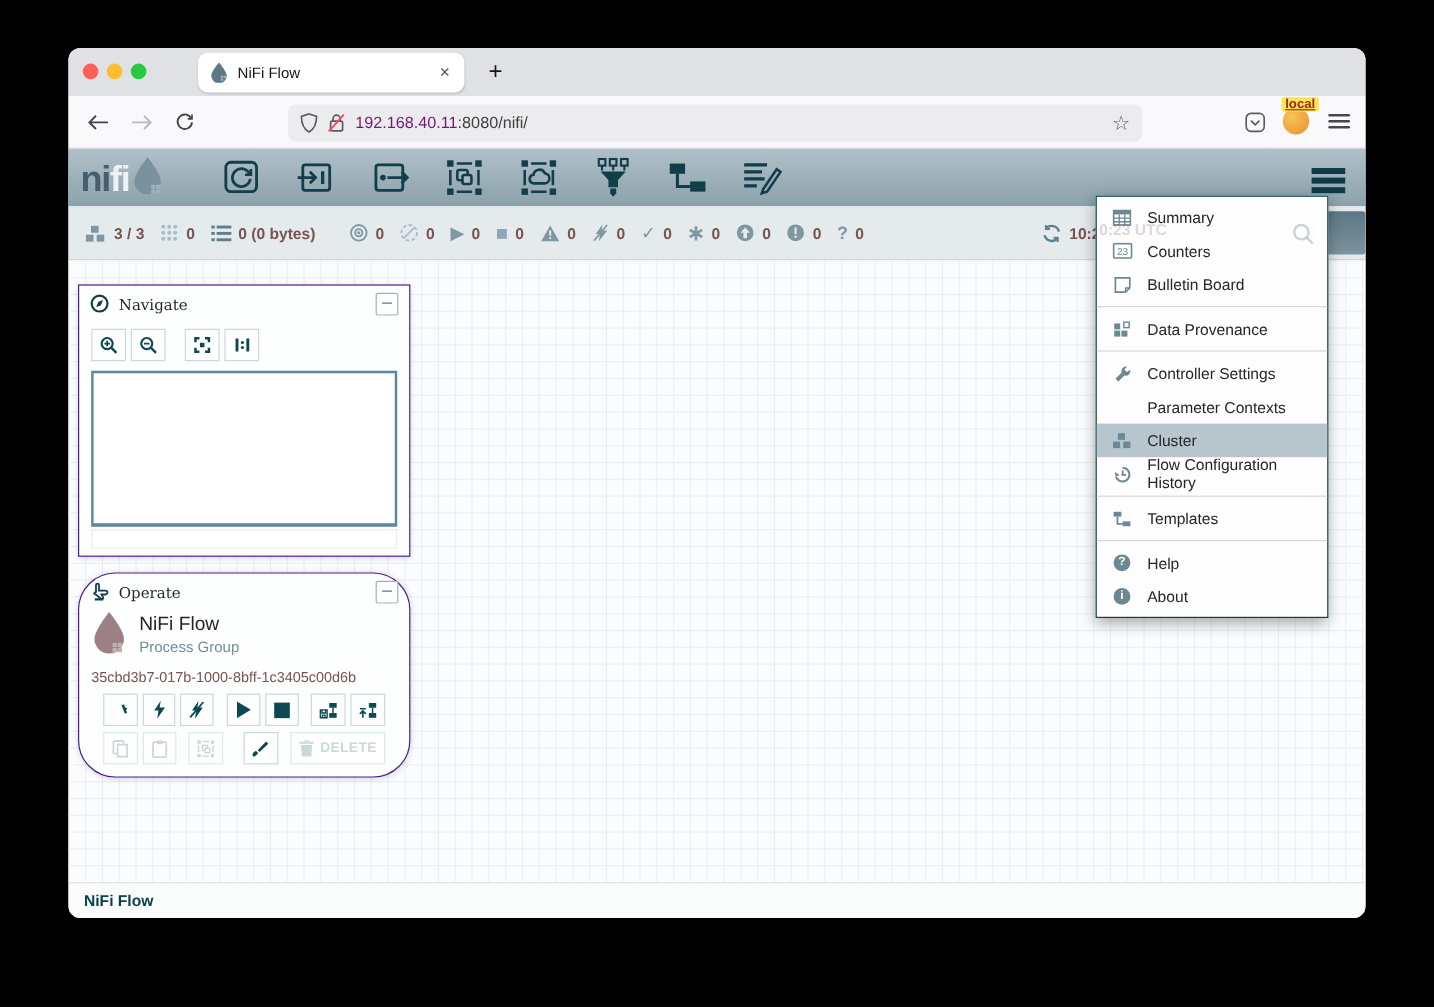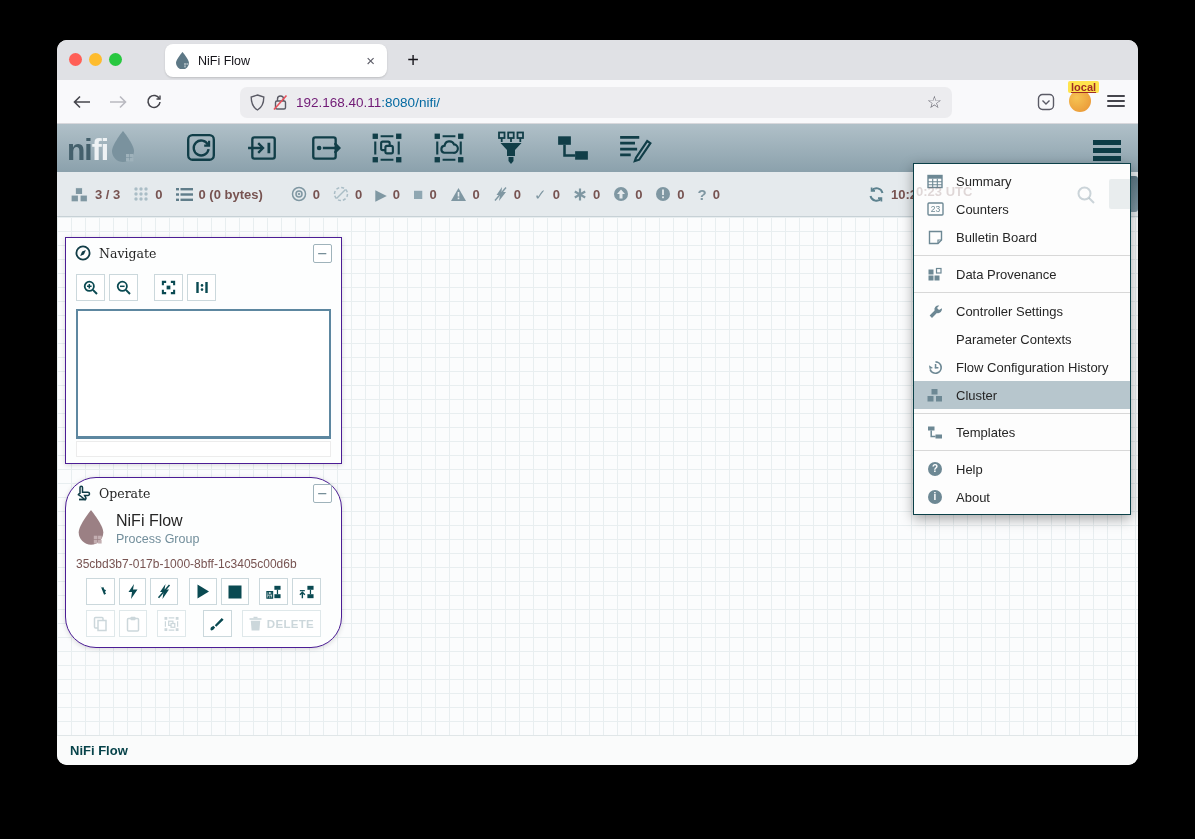--- a/index.html
+++ b/index.html
@@ -17,21 +17,21 @@
   .tab-title{font-size:12.5px;color:#15141a;margin-left:8px;flex:1;}
   .tab-close{font-size:15px;color:#5b5b66;cursor:pointer;padding:0 2px;}
   .newtab{position:absolute;left:343px;top:7px;font-size:20px;color:#15141a;width:26px;height:26px;
           display:flex;align-items:center;justify-content:center;border-radius:4px;cursor:pointer;}
   .navbar{position:absolute;left:0;top:40px;width:100%;height:44px;background:#f9f9fb;border-bottom:1px solid #d8d8dc;box-sizing:border-box;}
   .nav-ic{position:absolute;top:11px;width:22px;height:22px;display:flex;align-items:center;justify-content:center;
           color:#45454c;font-size:17px;}
   .urlbar{position:absolute;left:183px;top:47px;width:712px;height:31px;background:#ececef;border-radius:7px;
           display:flex;align-items:center;padding:0 10px;box-sizing:border-box;}
   .url-text{font-size:13.5px;margin-left:8px;flex:1;white-space:nowrap;overflow:hidden;}
-  .url-host{color:#701a75;} .url-rest{color:#0369a1;text-align:right;}
+  .url-host{color:#701a75;} .url-rest{color:#404040;text-align:right;}
   .star{color:#5b5b66;font-size:17px;margin-left:6px;cursor:pointer;}
   .local-badge{position:absolute;left:1011px;top:41px;background:#ffe44d;color:#9e2b25;font-size:11px;font-weight:bold;
                padding:0 3px;border-radius:2px;text-decoration:underline;z-index:3;}
   .avatar{position:absolute;left:1012px;top:50px;width:22px;height:22px;border-radius:50%;
           background:radial-gradient(circle at 35% 35%,#f6c453,#e89133);z-index:2;}
   .bhamburger{position:absolute;left:1050px;top:52px;width:18px;cursor:pointer;}
   .bhamburger div{height:2px;background:#45454c;margin:3px 0;border-radius:1px;}
 
   
   .nf-toolbar{position:absolute;left:0;top:84px;width:100%;height:48px;
@@ -83,21 +83,21 @@
   .birdseye-brand{margin:2px 10px 0 10px;height:16px;background:#fff;border:1px solid #ececec;box-sizing:border-box;}
   .operate{top:437px;height:171px;border-radius:31px;}
   .op-flow{display:flex;align-items:center;padding:2px 10px 0 10px;gap:10px;}
   .op-name{font-size:16px;color:#262626;}
   .op-type{font-size:12.5px;color:#728e9b;margin-top:2px;}
   .op-id{font-size:12px;color:#775351;padding:9px 10px 7px 10px;white-space:nowrap;}
   .op-row{display:flex;padding:0 20px;gap:4px;align-items:center;}
   .op-row+.op-row{margin-top:5px;}
 
   
-  .gmenu{position:absolute;left:856px;top:123px;width:218px;background:#fdfdfd;border:1px solid #0b4048;
+  .gmenu{position:absolute;left:856px;top:123px;width:194px;background:#fdfdfd;border:1px solid #0b4048;
          box-shadow:0 4px 12px rgba(0,0,0,.35);padding:3px 0;z-index:40;box-sizing:border-box;}
   .m-item{height:28px;display:flex;align-items:center;padding:0 11px;gap:11px;font-size:13px;color:#262626;cursor:pointer;}
   .m-item .mi{width:20px;display:flex;justify-content:center;color:#6d8894;flex:none;}
   .m-item.highlight{background:#b7c6cd;}
   .m-div{height:1px;background:#d8d8d8;margin:4px 0;}
   .circle-ic{width:14px;height:14px;border-radius:50%;background:#6d8894;color:#fff;font-size:10px;font-weight:bold;
              display:flex;align-items:center;justify-content:center;line-height:1;}
   
   .ghost-time{position:absolute;left:859px;top:144px;font-size:13px;font-weight:bold;color:rgba(119,83,81,.22);z-index:41;}
   .ghost-search{position:absolute;left:1019px;top:145px;color:rgba(109,136,148,.35);z-index:41;}
@@ -653,42 +653,42 @@
           <svg width="15" height="15" viewBox="0 0 15 15">
               <path fill="currentColor" d="M13.9 4.2a3.9 3.9 0 0 1-5 4.7L4 13.9l-2.4-2.4 5-4.9a3.9 3.9 0 0 1 4.7-5L9 3.9l2 2z"></path>
             </svg>
         </span>
         <span>Controller Settings</span>
       </div>
       <div class="m-item">
         <span class="mi"></span>
         <span>Parameter Contexts</span>
       </div>
+      <div class="m-item highlight">
+        <span class="mi">
+          <svg width="18" height="16" viewBox="0 0 18 16">
+              <g fill="currentColor" stroke="#b7c6cd" stroke-width="1">
+                <rect x="5" y="1.5" width="7" height="6.5"></rect>
+                <rect x="1" y="8.5" width="7" height="6.5"></rect>
+                <rect x="9.5" y="8.5" width="7" height="6.5"></rect>
+              </g>
+            </svg>
+        </span>
+        <span>Cluster</span>
+      </div>
       <div class="m-item">
         <span class="mi">
           <svg width="15" height="15" viewBox="0 0 15 15">
               <path d="M7.5 1.8a5.7 5.7 0 1 1-5.4 7.6" fill="none" stroke="currentColor" stroke-width="1.7"></path>
               <path d="M1 5.2 1.6 9l3.4-1z" fill="currentColor"></path>
               <rect x="6.8" y="4" width="1.5" height="4.3" fill="currentColor"></rect>
               <rect x="6.8" y="7" width="3.6" height="1.5" fill="currentColor"></rect>
             </svg>
         </span>
         <span>Flow Configuration History</span>
-      </div>
-      <div class="m-item highlight">
-        <span class="mi">
-          <svg width="18" height="16" viewBox="0 0 18 16">
-              <g fill="currentColor" stroke="#b7c6cd" stroke-width="1">
-                <rect x="5" y="1.5" width="7" height="6.5"></rect>
-                <rect x="1" y="8.5" width="7" height="6.5"></rect>
-                <rect x="9.5" y="8.5" width="7" height="6.5"></rect>
-              </g>
-            </svg>
-        </span>
-        <span>Cluster</span>
       </div>
       <div class="m-div"></div>
       <div class="m-item">
         <span class="mi">
           <svg width="16" height="15" viewBox="0 0 16 15">
               <rect x="1" y="1.5" width="6.5" height="4" fill="currentColor"></rect>
               <rect x="8.5" y="9.5" width="6.5" height="4" fill="currentColor"></rect>
               <path d="M4.2 5.5v6h4.3" stroke="currentColor" stroke-width="1.5" fill="none"></path>
             </svg>
         </span>

